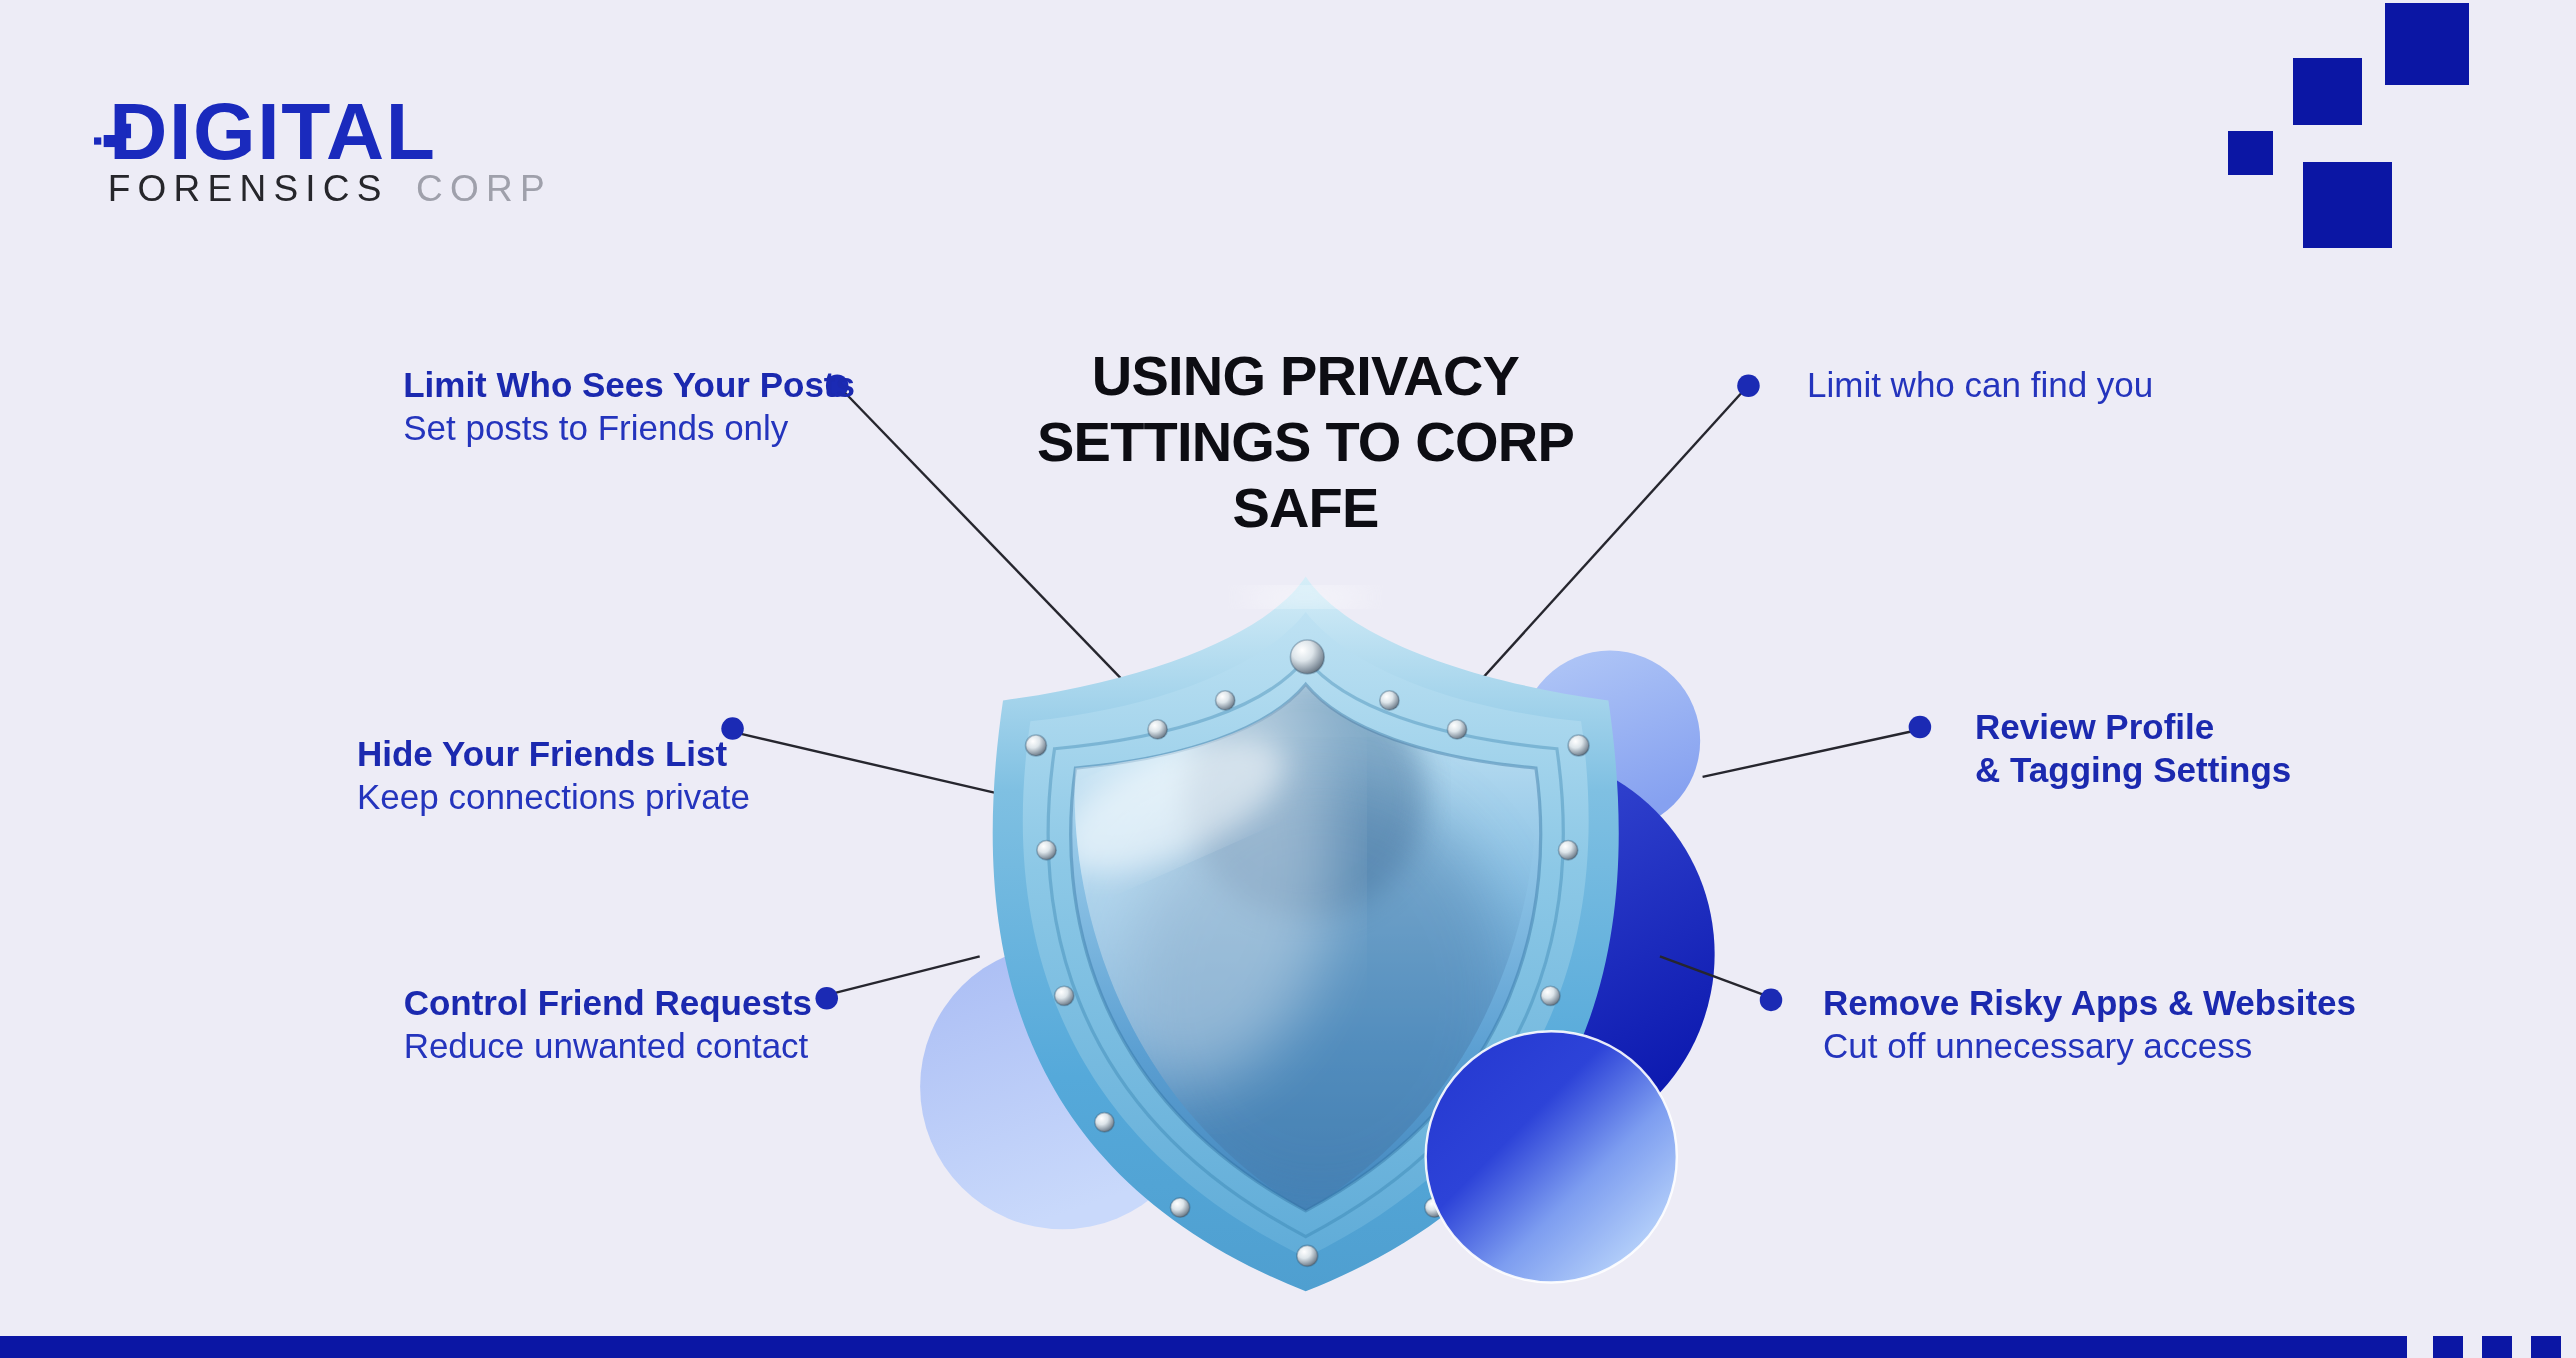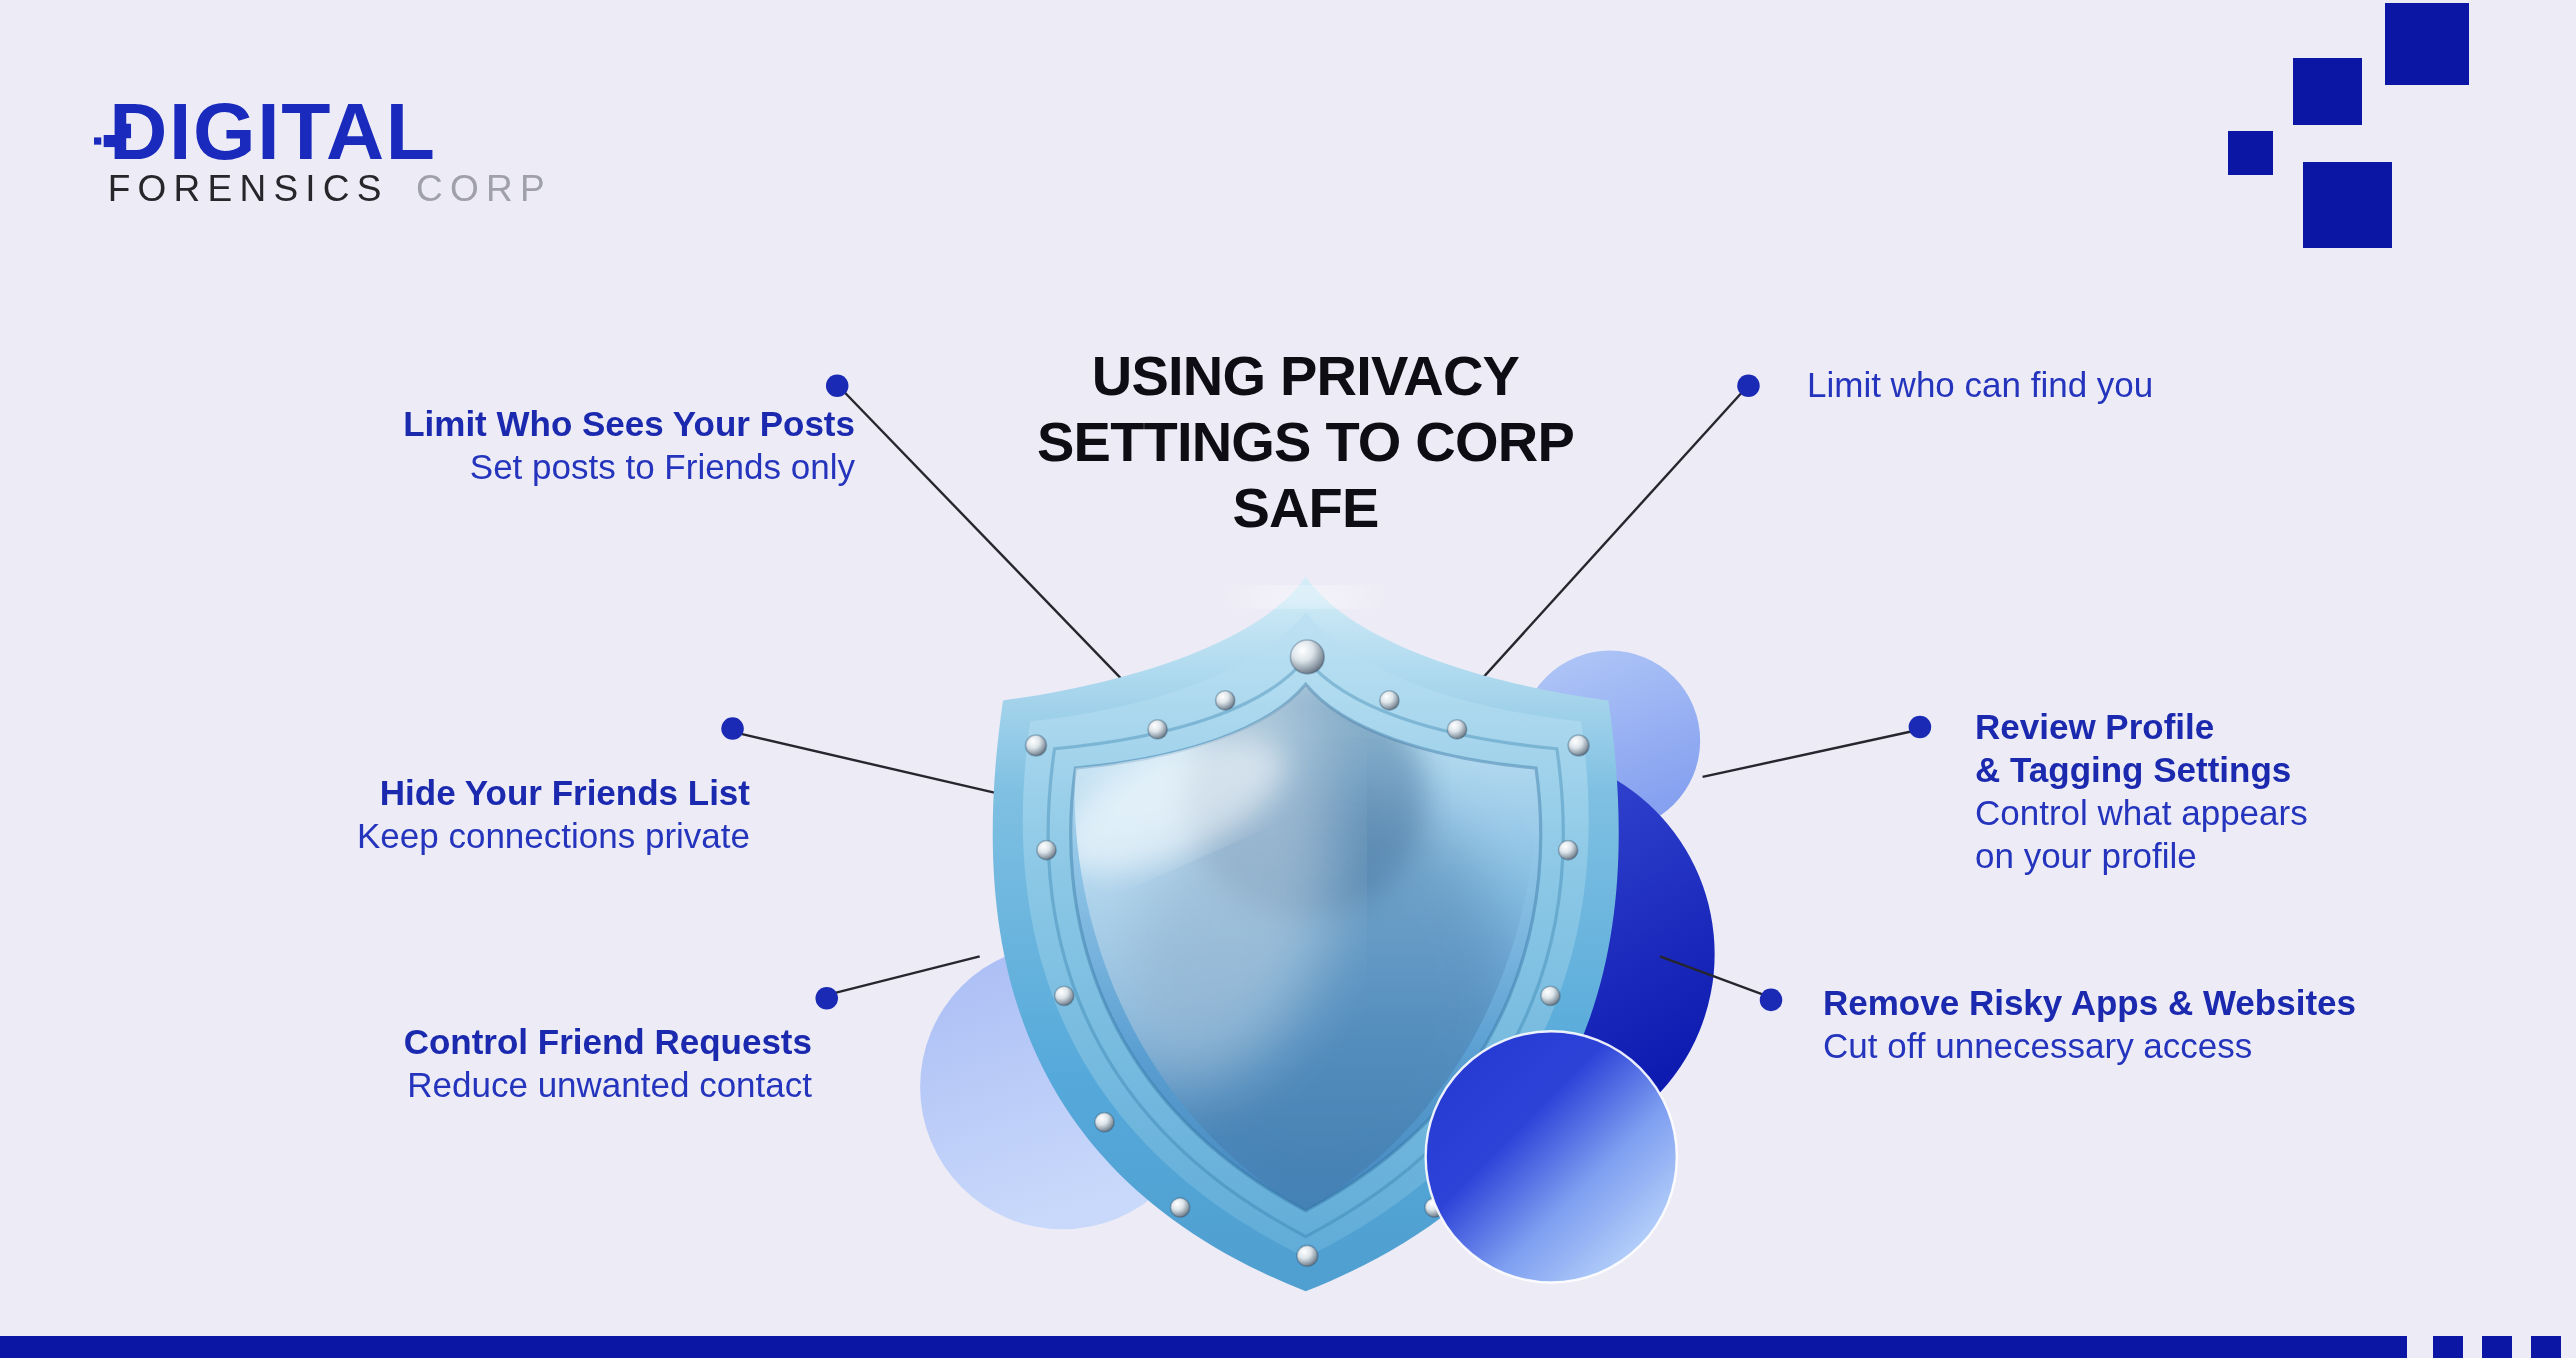--- a/index.html
+++ b/index.html
@@ -20,21 +20,21 @@
   
   #main-title{
     position:absolute;left:943px;top:343px;width:725px;
     text-align:center;font-weight:900;font-size:56px;line-height:66px;
     letter-spacing:-0.8px;color:var(--title_text,#0d0d13);
   }
   
   .callout{position:absolute;font-size:35px;line-height:43px;}
   .callout .title{font-weight:bold;color:var(--callout_title,#1b29af);white-space:pre-line;}
   .callout .subtitle{font-weight:normal;color:var(--callout_subtitle,#2434bd);white-space:pre-line;}
-  .callout.align-right{text-align:right;margin-top:39px;}
+  .callout.align-right{}
   #cl1{top:363px;right:1767px;}
   #cl2{top:732px;right:1872px;}
   #cl3{top:981px;right:1810px;}
   #cr1{top:363px;left:1807px;}
   #cr2{top:705px;left:1975px;}
   #cr3{top:981px;left:1823px;}
   
   #scene{position:absolute;left:0;top:0;width:2576px;height:1359px;}
   
   .footer-bar{position:absolute;left:0;top:1336px;width:2407px;height:22.5px;background:var(--footer_bar,#0b16a4);}
@@ -195,22 +195,20 @@
   <div class="callout align-right" id="cl3">
     <div class="title">Control Friend Requests</div>
     <div class="subtitle">Reduce unwanted contact</div>
   </div>
   <div class="callout" id="cr1">
     <div class="subtitle">Limit who can find you</div>
   </div>
   <div class="callout" id="cr2">
     <div class="title">Review Profile
 &amp; Tagging Settings</div>
-    <div class="subtitle">Control what appears
-on your profile</div>
   </div>
   <div class="callout" id="cr3">
     <div class="title">Remove Risky Apps &amp; Websites</div>
     <div class="subtitle">Cut off unnecessary access</div>
   </div>
 
   <div class="footer-bar"></div>
   <div class="footer-dash" id="fd1"></div>
   <div class="footer-dash" id="fd2"></div>
   <div class="footer-dash" id="fd3"></div>

